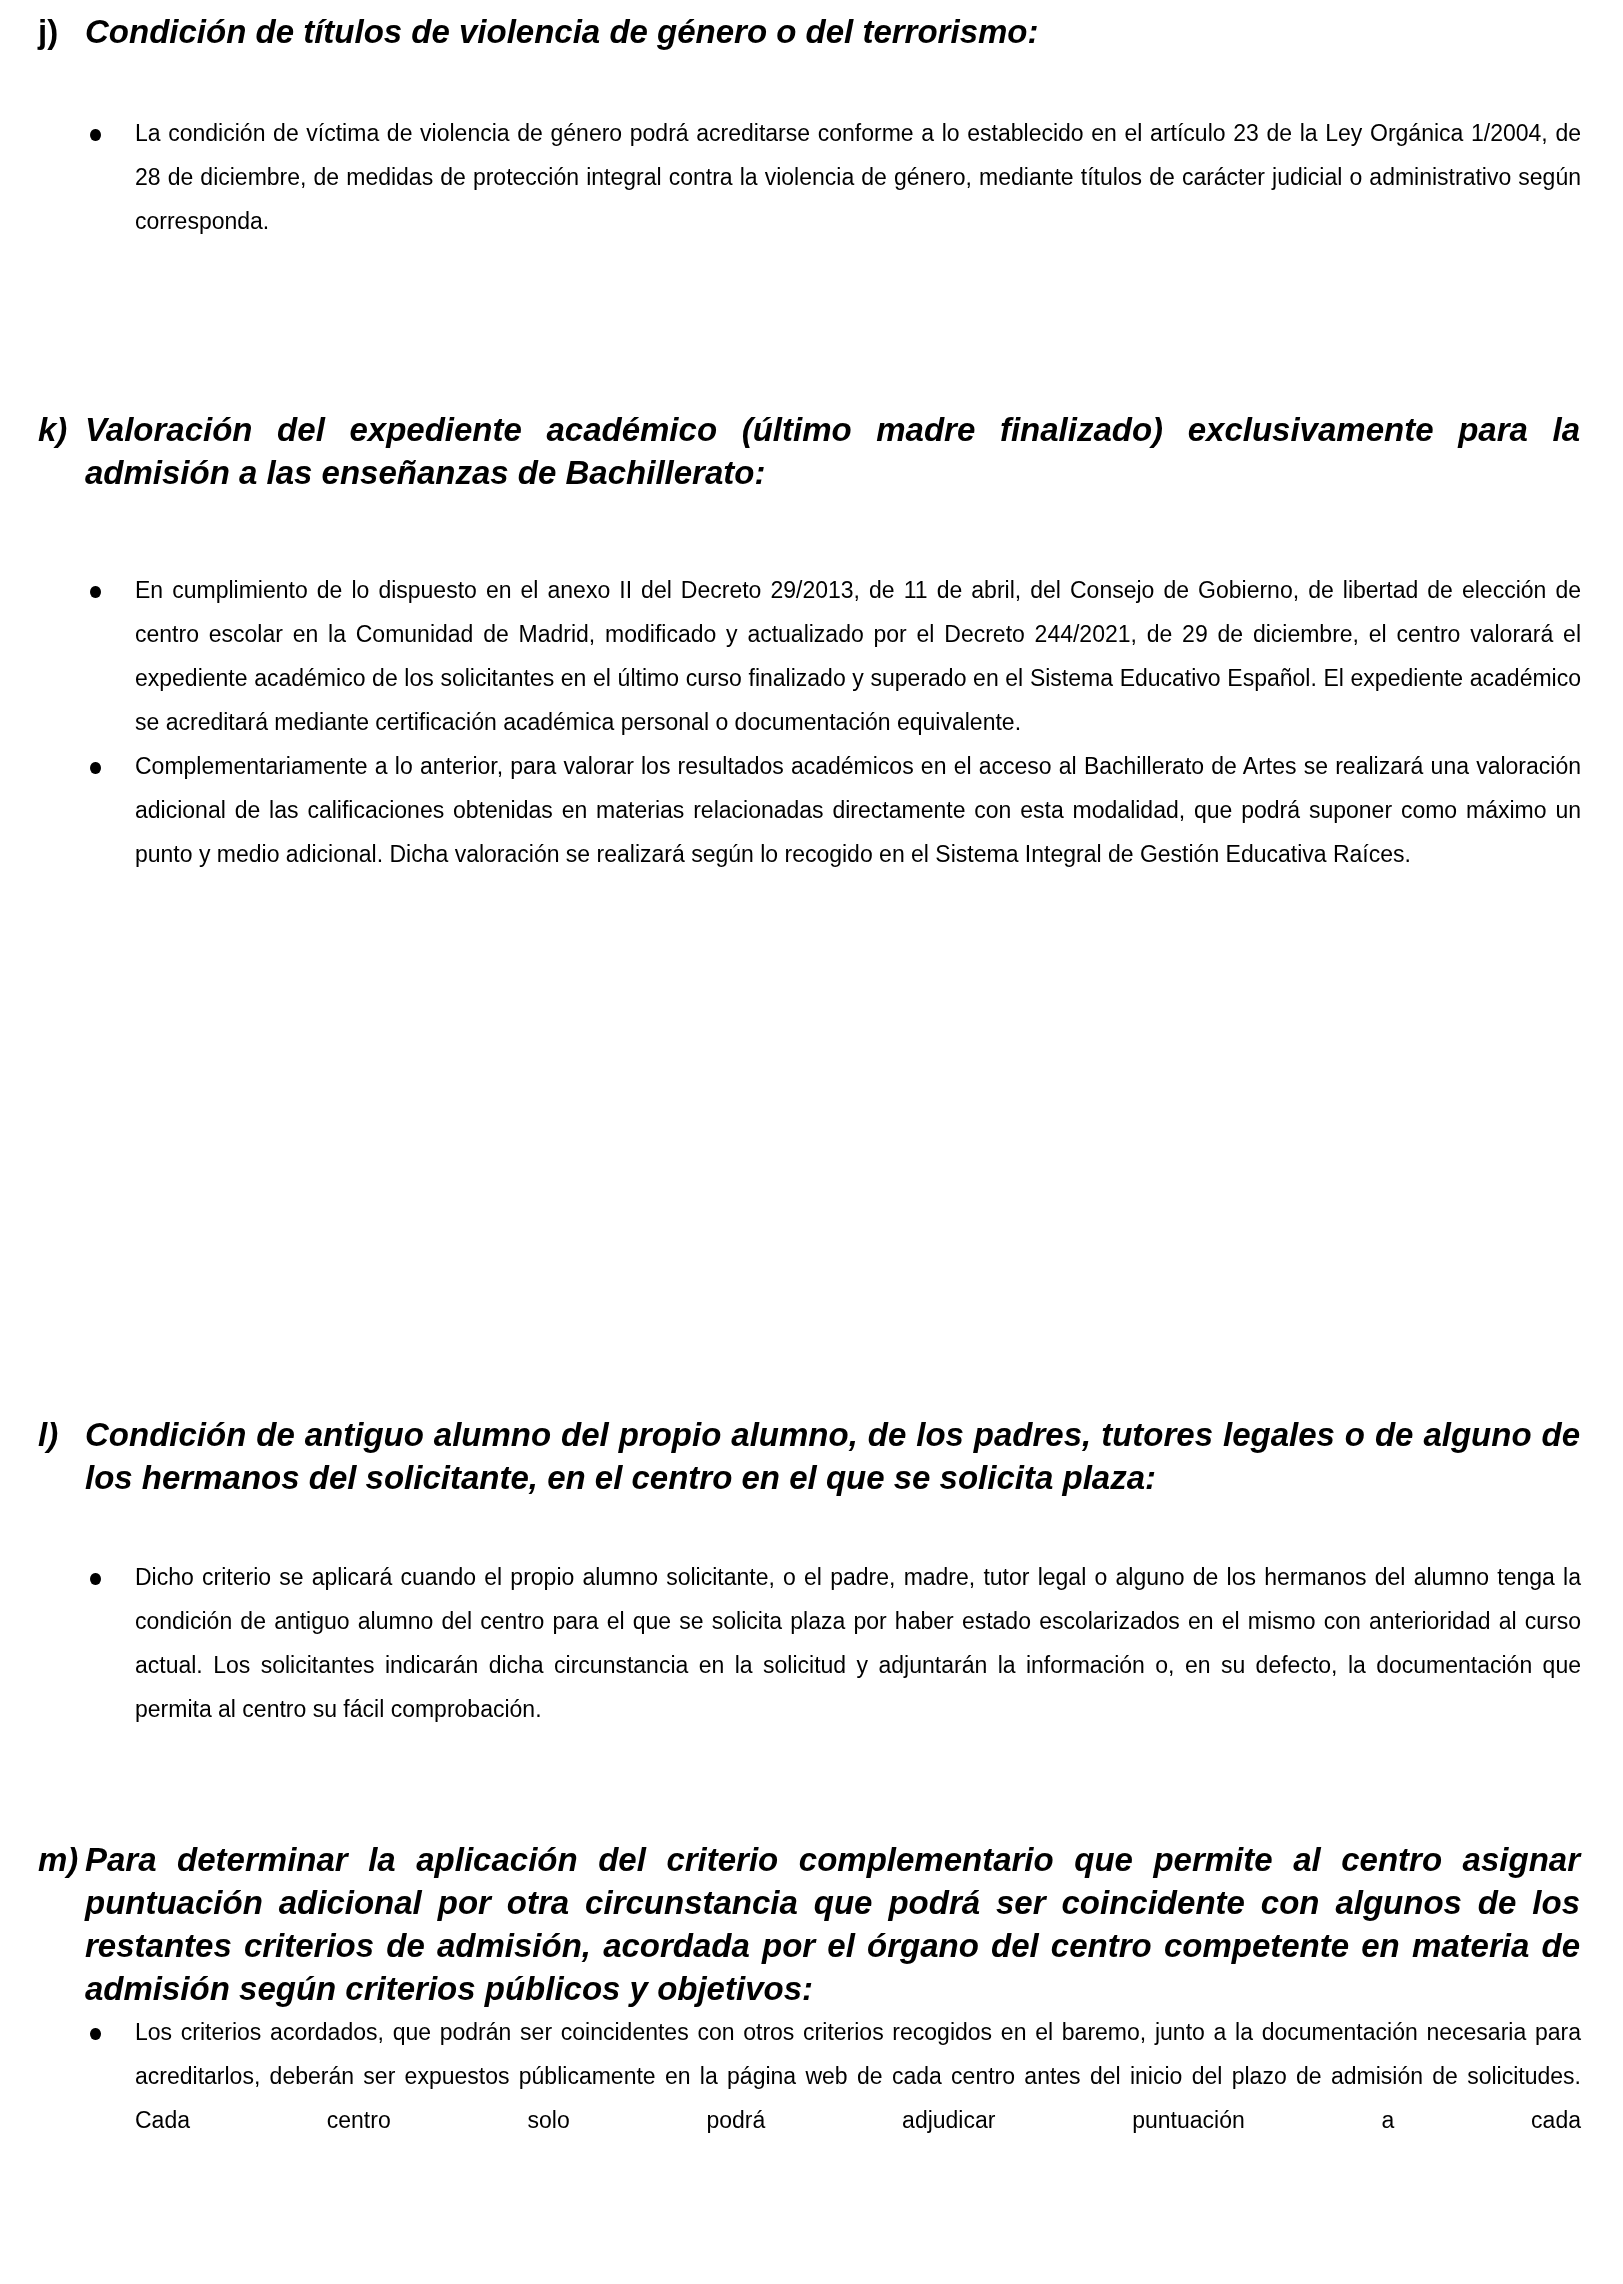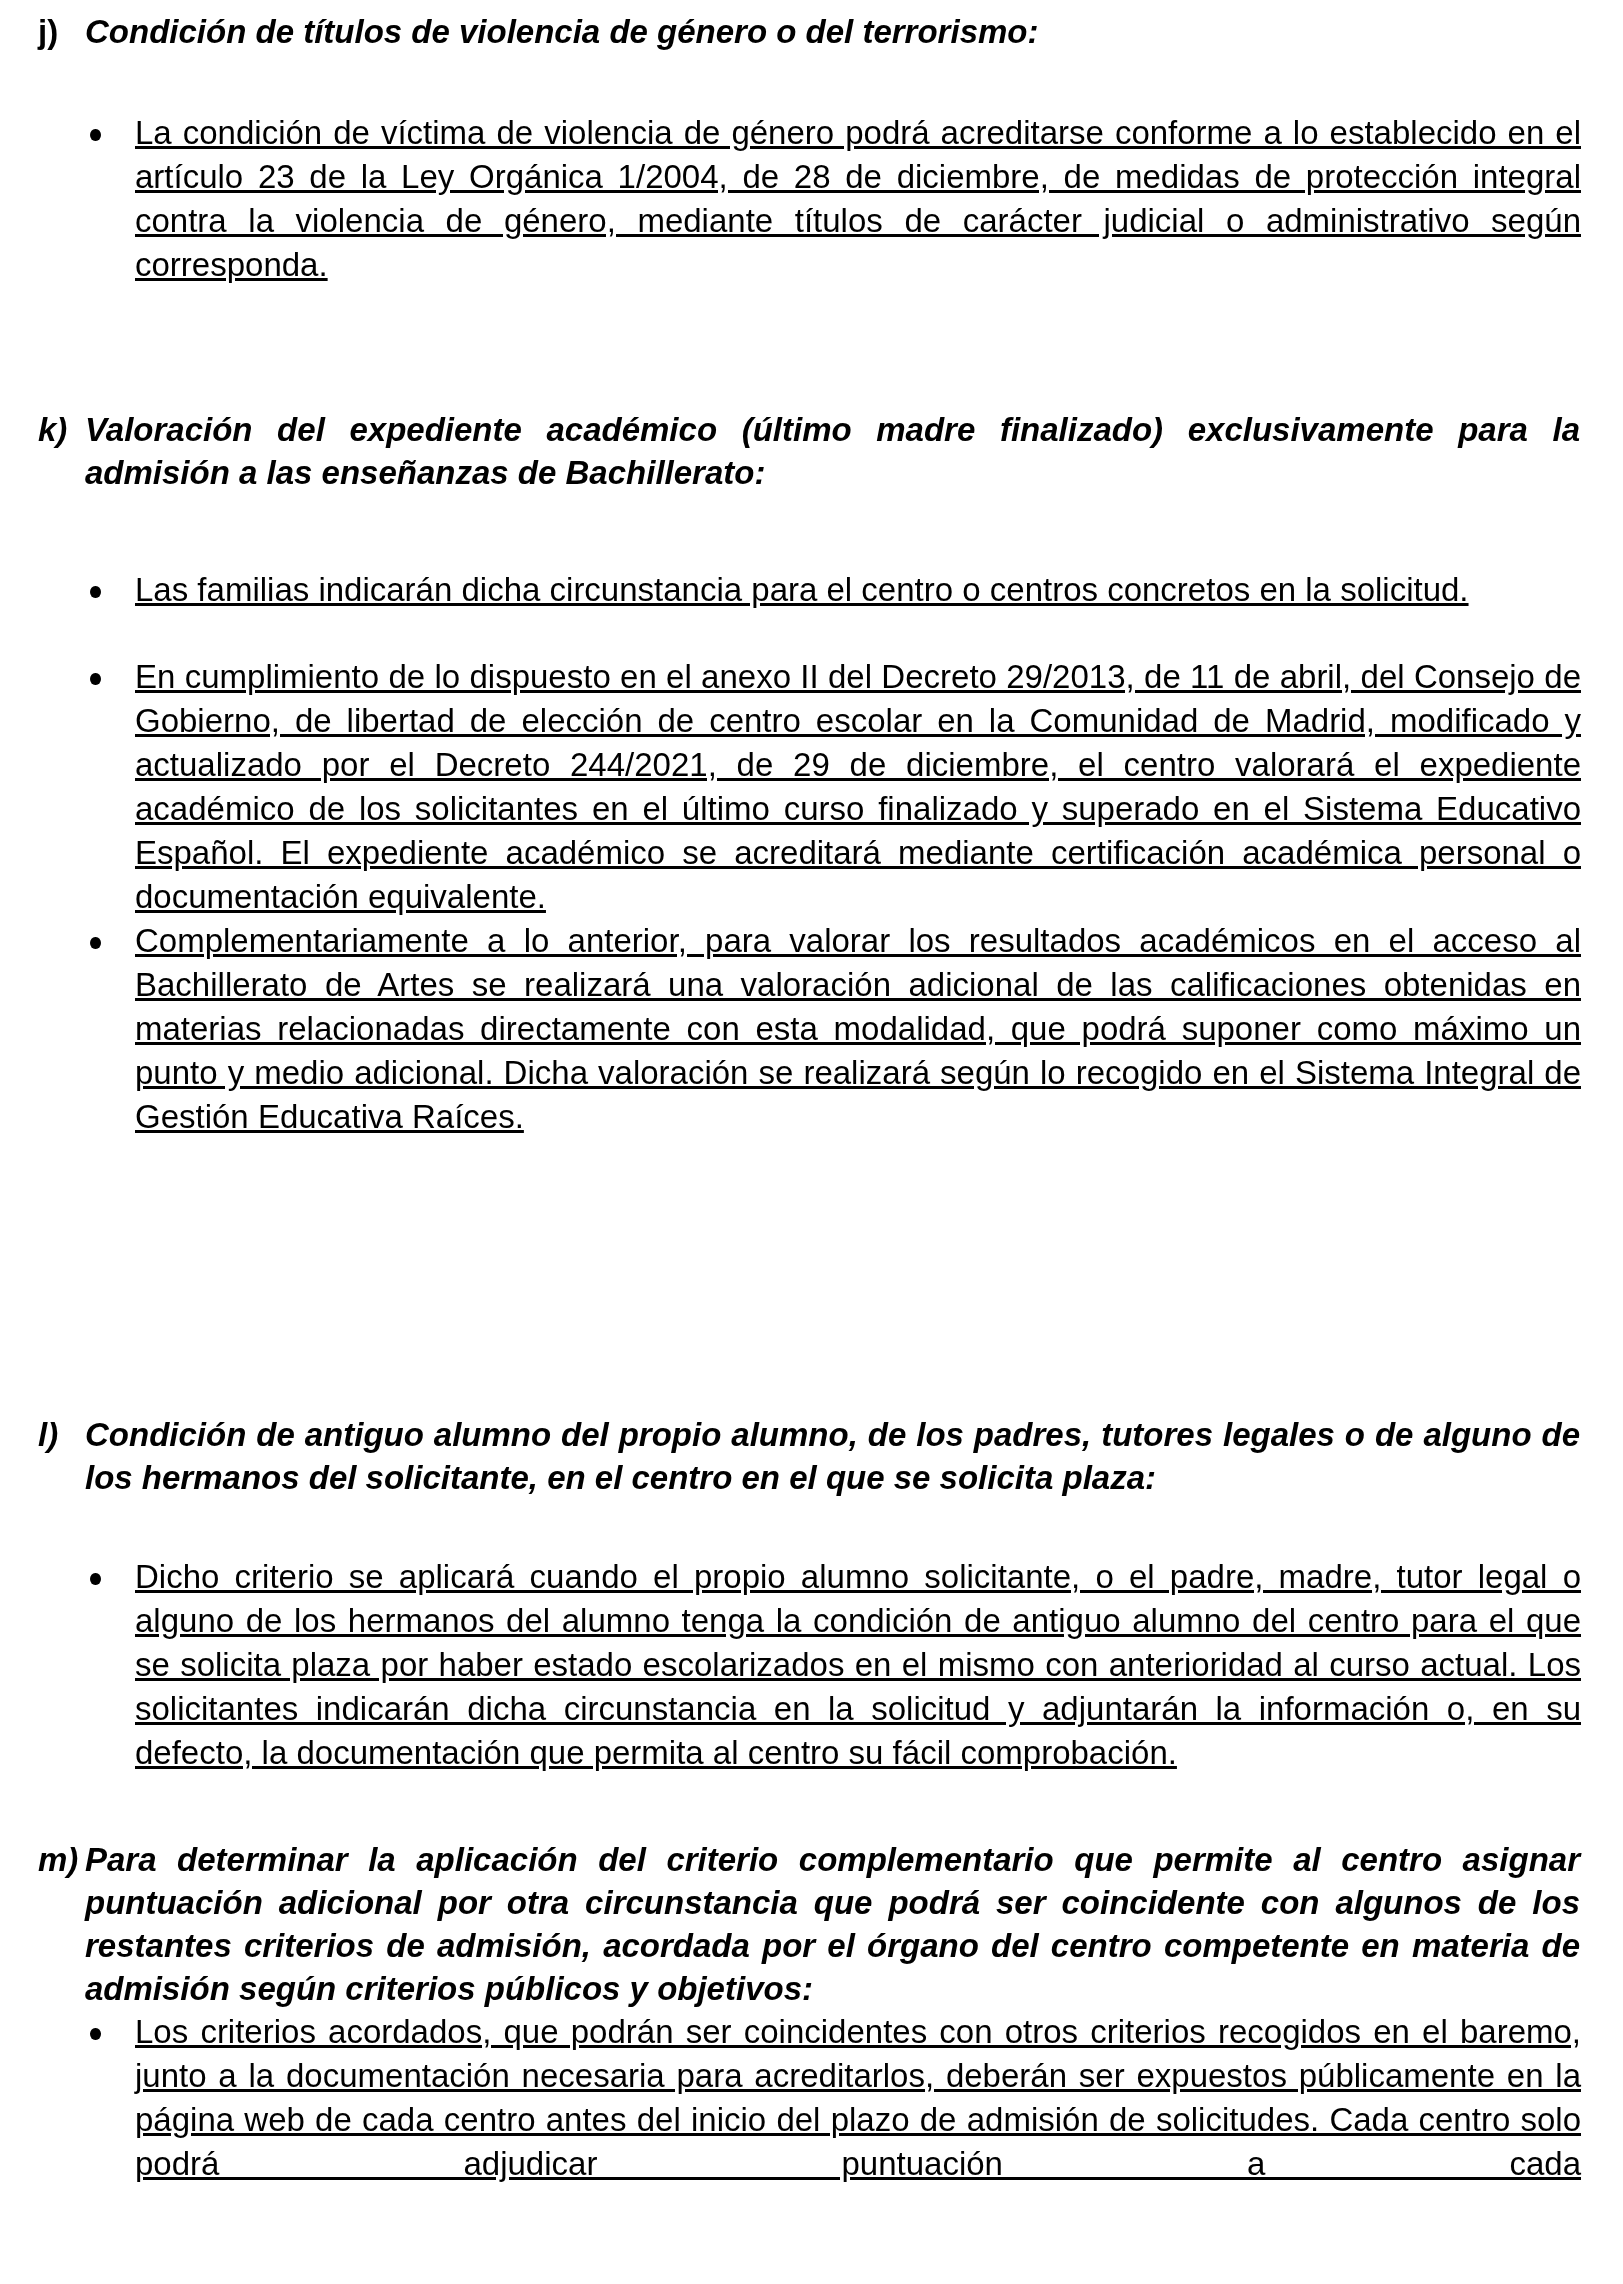--- a/index.html
+++ b/index.html
@@ -39,25 +39,24 @@
   .heading .htext { display: block; }
   ul.bullets {
     list-style: none;
     margin: 0;
     padding: 0;
   }
   ul.bullets li {
     position: relative;
     margin-left: 135px;
     width: 1446px;
-    font-size: 33px;
+    font-size: 23px;
     line-height: 44px;
     text-align: justify;
     text-align-last: left;
-    text-decoration: underline;
   }
   ul.bullets li .dot {
     position: absolute;
     left: -45px;
     top: 18px;
     width: 10.6px;
     height: 12.3px;
     border-radius: 50%;
     background: #000;
   }
@@ -80,24 +79,20 @@
       </li>
     </ul>
   </div>
 
   <div class="section" style="position:absolute; top:408px; left:0;">
     <div class="heading">
       <span class="letter italic">k)</span>
       <span class="htext">Valoración del expediente académico (último madre finalizado) exclusivamente para la admisión a las enseñanzas de Bachillerato:</span>
     </div>
     <ul class="bullets" style="margin-top:74px;">
-      <li style="margin-bottom:43px;">
-        <span class="dot"></span>
-        <span class="btext">Las familias indicarán dicha circunstancia para el centro o centros concretos en la solicitud.</span>
-      </li>
       <li style="">
         <span class="dot"></span>
         <span class="btext">En cumplimiento de lo dispuesto en el anexo II del Decreto 29/2013, de 11 de abril, del Consejo de Gobierno, de libertad de elección de centro escolar en la Comunidad de Madrid, modificado y actualizado por el Decreto 244/2021, de 29 de diciembre, el centro valorará el expediente académico de los solicitantes en el último curso finalizado y superado en el Sistema Educativo Español. El expediente académico se acreditará mediante certificación académica personal o documentación equivalente.</span>
       </li>
       <li>
         <span class="dot"></span>
         <span class="btext">Complementariamente a lo anterior, para valorar los resultados académicos en el acceso al Bachillerato de Artes se realizará una valoración adicional de las calificaciones obtenidas en materias relacionadas directamente con esta modalidad, que podrá suponer como máximo un punto y medio adicional. Dicha valoración se realizará según lo recogido en el Sistema Integral de Gestión Educativa Raíces.</span>
       </li>
     </ul>
   </div>

